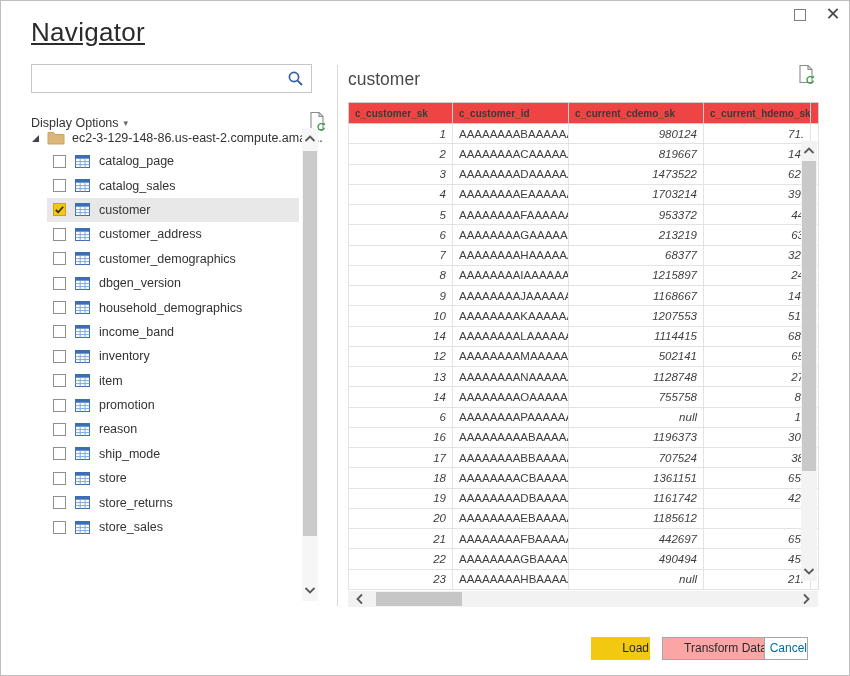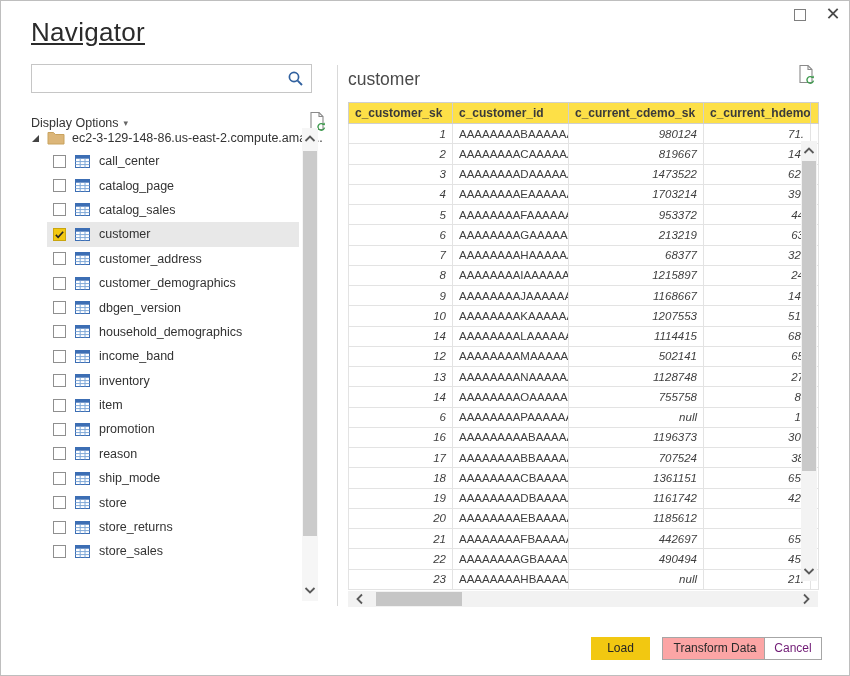--- a/index.html
+++ b/index.html
@@ -49,43 +49,43 @@
   .vsb-left .thumb { position:absolute; left:1px; top:23px; width:14px; height:385px; background:#CBCBCB; }
   .sb-arrow { position:absolute; left:0; width:16px; height:16px; }
   .divider { position:absolute; left:336px; top:64px; width:1px; height:541px; background:#D9D9D9; }
 
   
   .preview-title { position:absolute; left:347px; top:68px; font-size:17.5px; font-weight:400; color:#4A4A4A; }
   .doc-refresh-right { position:absolute; left:796px; top:63px; width:19px; height:21px; }
 
   table.preview { position:absolute; left:347px; top:101px; width:470px;
                   border-collapse:collapse; table-layout:fixed; }
-  table.preview th { background:#fde047; border:1px solid #CFCFCF; font-size:12px;
+  table.preview th { background:#ef4444; border:1px solid #CFCFCF; font-size:10px;
                      font-weight:bold; color:#3A3A3A; text-align:left; height:21px;
                      padding:0 6px; white-space:nowrap; overflow:hidden; }
   table.preview td { border:1px solid #E3E3E3; font-size:11.5px; color:#3F3F3F;
                      height:20.26px; padding:0 6px; white-space:nowrap; overflow:hidden; }
   td.num, th.num { text-align:right; }
   td.num { font-style:italic; }
   td.hdemo { padding-right:19px; }
   th.sliver, td.sliver { padding:0; }
 
   .vsb-right { position:absolute; left:800px; top:140px; width:16px; height:440px; background:#F3F3F3; }
   .vsb-right .thumb { position:absolute; left:1px; top:20px; width:14px; height:310px; background:#C9C9C9; }
 
   .hsb { position:absolute; left:347px; top:590px; width:470px; height:16px; background:#F2F2F2; }
   .hsb .thumb { position:absolute; left:28px; top:1px; width:86px; height:14px; background:#C6C6C6; }
   .hsb .sb-arrow { top:0; }
 
   
-  .btn { position:absolute; top:636px; height:23px; font-size:12px; text-align:center;
+  .btn { position:absolute; top:636px; height:23px; font-size:12px; text-align:right;
          line-height:21px; cursor:default; font-family:"Liberation Sans",sans-serif; }
   .btn-load { left:590px; width:59px; background:#F2C811; border:1px solid #F2C811; color:#252525; }
   .btn-transform { left:661px; width:106px; background:#fca5a5; border:1px solid #A6A6A6; color:#2B2B2B; }
-  .btn-cancel { left:763px; width:58px; background:#fff; border:1px solid #A6A6A6; color:#701a75; }
+  .btn-cancel { left:763px; width:44px; background:#fff; border:1px solid #A6A6A6; color:#0369a1; }
 </style>
 </head>
 <body>
 
 <div class="dialog">
 
   <div class="btn-max"></div>
   <div class="btn-close">✕</div>
 
   <div class="title">Navigator</div>
@@ -112,34 +112,20 @@
 
   <div class="tree-root">
     <span class="expander"></span>
     <svg width="18" height="14" viewBox="0 0 18 14">
       <path d="M1,1.5 h5.5 l1.8,2 H17 V13 H1 z" fill="#DCB679" stroke="#C9A35F" stroke-width="1"></path>
     </svg>
     <span class="root-label">ec2-3-129-148-86.us-east-2.compute.amaz...</span>
   </div>
 
   <div class="tree-items" id="tree-items">
-      <div class="tree-row">
-        <span class="cb"></span>
-        <span class="ticon">
-          <svg width="15" height="13" viewBox="0 0 15 13">
-            <rect x="0.5" y="0.5" width="14" height="12" fill="#fff" stroke="#3C6EB4"></rect>
-            <rect x="0.5" y="0.5" width="14" height="3.2" fill="#3C6EB4"></rect>
-            <line x1="5.2" y1="3.7" x2="5.2" y2="12.5" stroke="#7FA8D8"></line>
-            <line x1="10" y1="3.7" x2="10" y2="12.5" stroke="#7FA8D8"></line>
-            <line x1="0.5" y1="6.6" x2="14.5" y2="6.6" stroke="#7FA8D8"></line>
-            <line x1="0.5" y1="9.6" x2="14.5" y2="9.6" stroke="#7FA8D8"></line>
-          </svg>
-        </span>
-        <span class="tlabel">call_center</span>
-      </div>
       <div class="tree-row">
         <span class="cb"></span>
         <span class="ticon">
           <svg width="15" height="13" viewBox="0 0 15 13">
             <rect x="0.5" y="0.5" width="14" height="12" fill="#fff" stroke="#3C6EB4"></rect>
             <rect x="0.5" y="0.5" width="14" height="3.2" fill="#3C6EB4"></rect>
             <line x1="5.2" y1="3.7" x2="5.2" y2="12.5" stroke="#7FA8D8"></line>
             <line x1="10" y1="3.7" x2="10" y2="12.5" stroke="#7FA8D8"></line>
             <line x1="0.5" y1="6.6" x2="14.5" y2="6.6" stroke="#7FA8D8"></line>
             <line x1="0.5" y1="9.6" x2="14.5" y2="9.6" stroke="#7FA8D8"></line>

